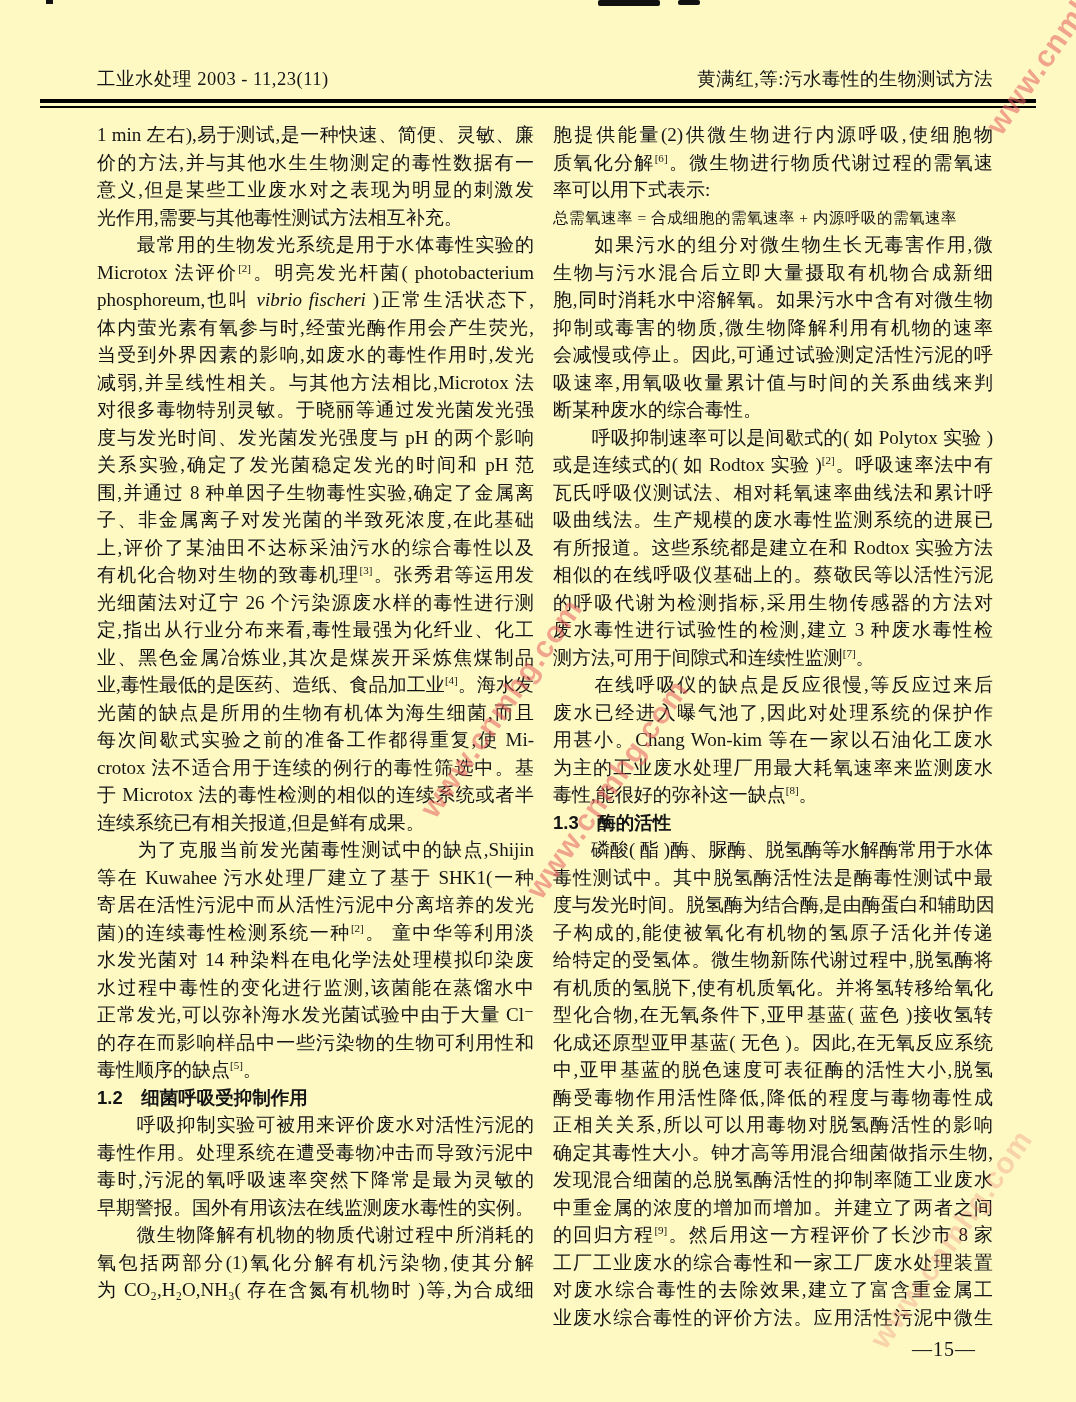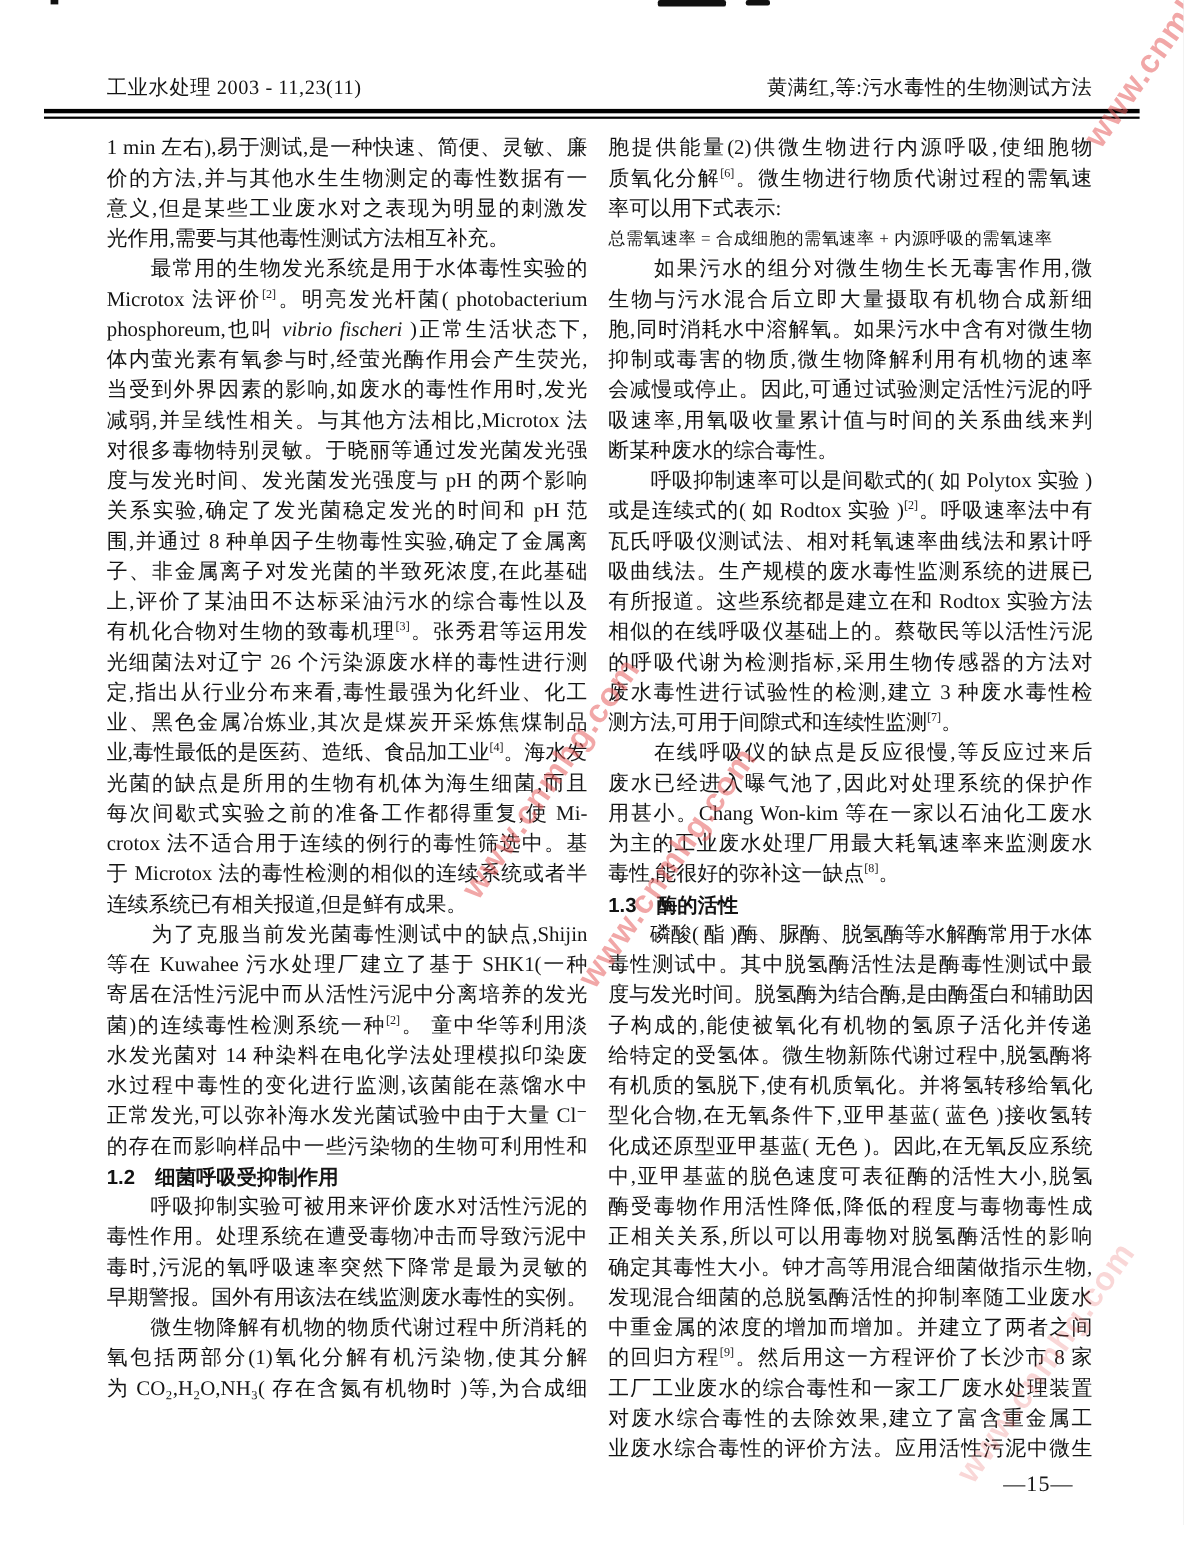--- a/index.html
+++ b/index.html
@@ -1,19 +1,19 @@
 <!DOCTYPE html>
 <html><head>
 <meta charset="utf-8">
 <style>
   html,body{margin:0;padding:0;background:#e8e8e8;}
   .page{
     position:relative;
     width:1076px;height:1402px;
-    background:#ffffff;
+    background:#fef9c3;
     overflow:hidden;
     font-family:"Liberation Serif","DejaVu Serif",serif;
     color:#141414;
   }
   .smudge{position:absolute;background:#111;}
   .smudge.s1{left:598px;top:0;width:62px;height:6px;border-radius:2px;}
   .smudge.s2{left:678px;top:0;width:22px;height:5px;border-radius:2px;}
   .smudge.s3{left:46px;top:0;width:7px;height:4px;}
   .header{
     position:absolute;left:97px;top:66px;width:896px;
@@ -104,20 +104,21 @@
         <div class="line body">于 Microtox 法的毒性检测的相似的连续系统或者半</div>
         <div class="line end">连续系统已有相关报道,但是鲜有成果。</div>
         <div class="line body">　　为了克服当前发光菌毒性测试中的缺点,Shijin</div>
         <div class="line body">等在 Kuwahee 污水处理厂建立了基于 SHK1(一种</div>
         <div class="line body">寄居在活性污泥中而从活性污泥中分离培养的发光</div>
         <div class="line body">菌)的连续毒性检测系统一种<sup>[2]</sup>。 童中华等利用淡</div>
         <div class="line body">水发光菌对 14 种染料在电化学法处理模拟印染废</div>
         <div class="line body">水过程中毒性的变化进行监测,该菌能在蒸馏水中</div>
         <div class="line body">正常发光,可以弥补海水发光菌试验中由于大量 Cl⁻</div>
         <div class="line body">的存在而影响样品中一些污染物的生物可利用性和</div>
+        <div class="line end">毒性顺序的缺点<sup>[5]</sup>。</div>
         <div class="line heading">1.2　细菌呼吸受抑制作用</div>
         <div class="line body">　　呼吸抑制实验可被用来评价废水对活性污泥的</div>
         <div class="line body">毒性作用。处理系统在遭受毒物冲击而导致污泥中</div>
         <div class="line body">毒时,污泥的氧呼吸速率突然下降常是最为灵敏的</div>
         <div class="line end">早期警报。国外有用该法在线监测废水毒性的实例。</div>
         <div class="line body">　　微生物降解有机物的物质代谢过程中所消耗的</div>
         <div class="line body">氧包括两部分(1)氧化分解有机污染物,使其分解</div>
         <div class="line body">为 CO₂,H₂O,NH₃( 存在含氮有机物时 )等,为合成细</div>
       </div>
     <div class="column">

